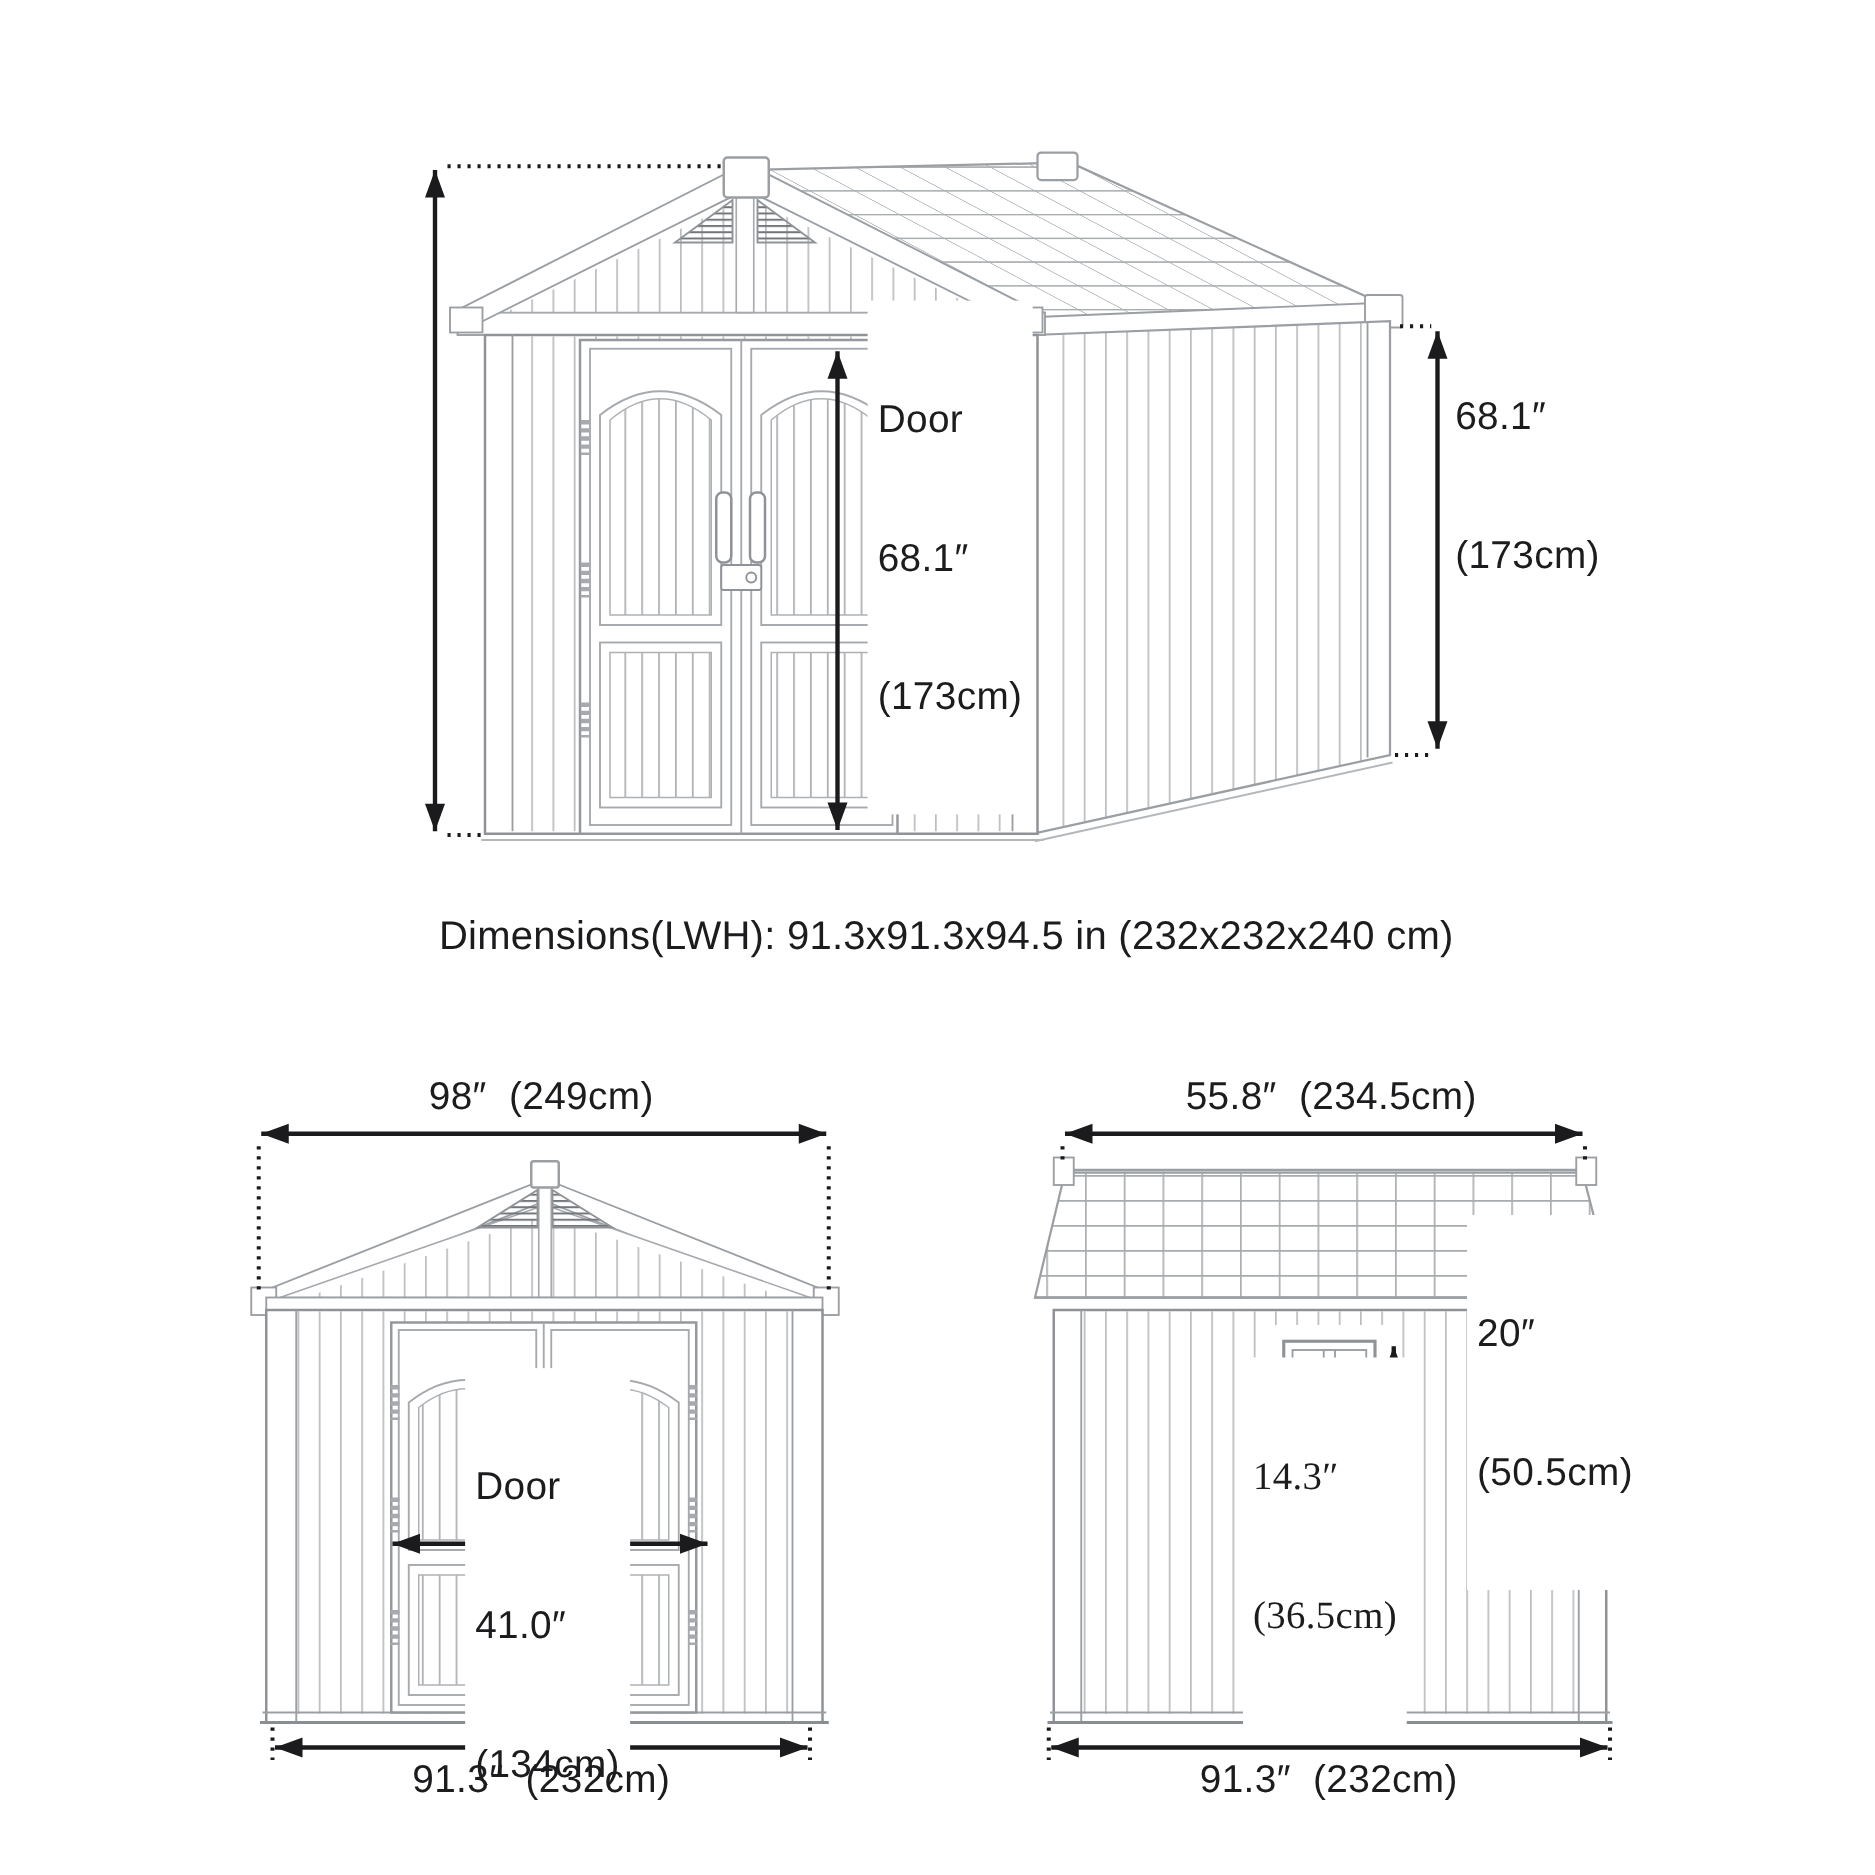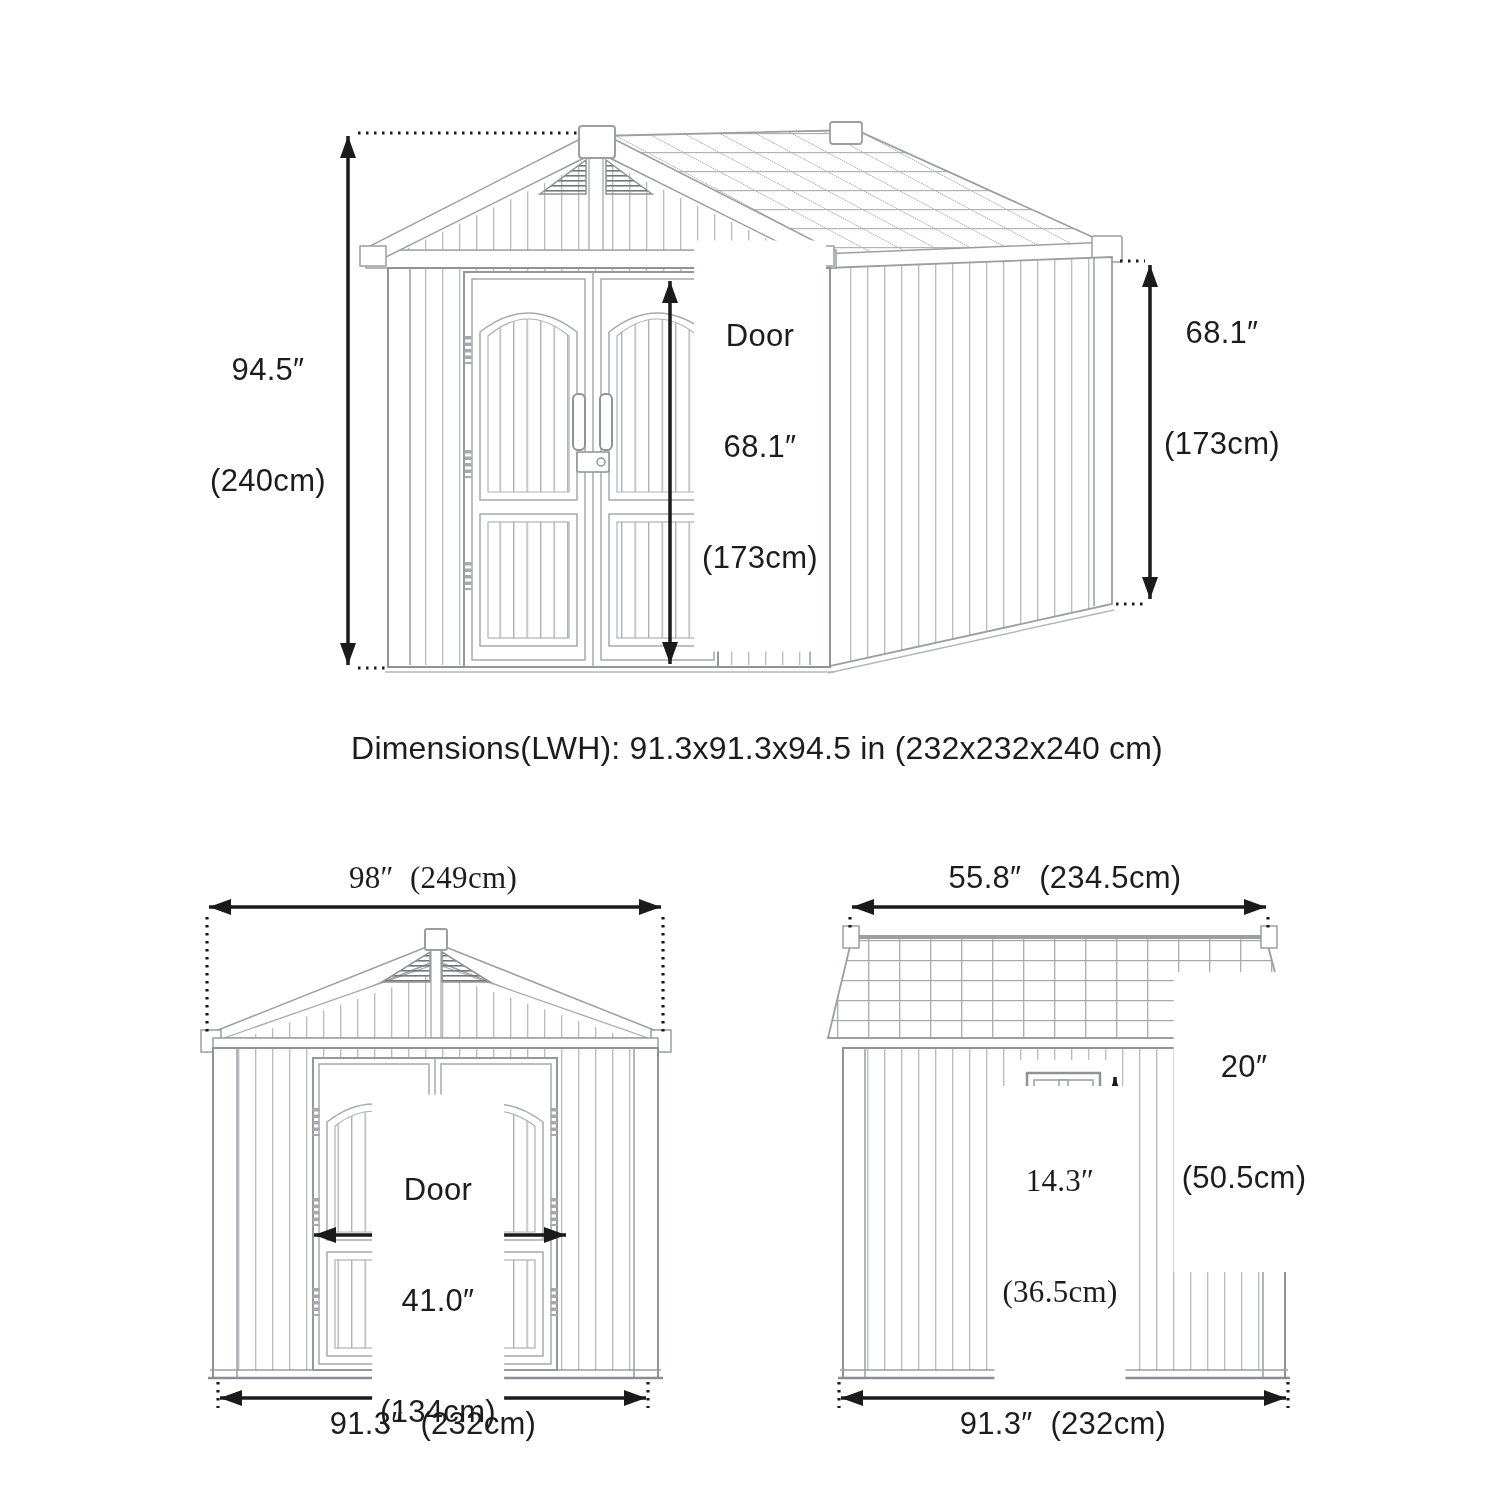--- a/index.html
+++ b/index.html
@@ -5,21 +5,21 @@
   html,body{margin:0;padding:0;background:#ffffff;}
   body{
     width:1500px;height:1500px;position:relative;overflow:hidden;
     font-family:"Liberation Sans","DejaVu Sans",sans-serif;
     color:#1c1c1e;
   }
   #stage{position:absolute;left:0;top:0;width:1500px;height:1500px;}
   svg{position:absolute;left:0;top:0;}
   .dim-label{
     position:absolute;transform:translate(-50%,-50%);
-    background:#ffffff;text-align:center;
+    background:#ffffff;
     font-size:31px;line-height:37px;letter-spacing:.3px;
     color:#1c1c1e;white-space:pre;padding:2px 8px;
   }
   .dim-label div{white-space:pre;}
   .summary-label{
     position:absolute;transform:translate(-50%,-50%);
     background:#ffffff;white-space:pre;
     font-size:32px;line-height:40px;letter-spacing:.2px;color:#1c1c1e;
   }
 </style>
@@ -197,39 +197,35 @@
     <path d="M850,917 V931" stroke="#1b1b1d" stroke-width="3.2" stroke-dasharray="2.5 5.5"></path>
     <path d="M1268,917 V931" stroke="#1b1b1d" stroke-width="3.2" stroke-dasharray="2.5 5.5"></path>
     <path d="M1115,1077 V1169" stroke="#1b1b1d" stroke-width="3.5" marker-start="url(#mA)" marker-end="url(#mA)"></path>
     <path d="M1030,1183 H1099" stroke="#1b1b1d" stroke-width="3.5" marker-start="url(#mA)" marker-end="url(#mA)"></path>
     <path d="M841,1398 H1286" stroke="#1b1b1d" stroke-width="3.5" marker-start="url(#mA)" marker-end="url(#mA)"></path>
     <path d="M839,1382 V1408" stroke="#1b1b1d" stroke-width="3.2" stroke-dasharray="2.5 5.5"></path>
     <path d="M1288,1382 V1408" stroke="#1b1b1d" stroke-width="3.2" stroke-dasharray="2.5 5.5"></path>
   </g>
 </svg>
 
-  <div class="dim-label" style="left:268px;top:425px;">
-    <div>94.5″</div>
-    <div>(240cm)</div>
-  </div>
 
   <div class="dim-label" style="left:760px;top:446px;">
     <div>Door</div>
     <div>68.1″</div>
     <div>(173cm)</div>
   </div>
 
   <div class="dim-label" style="left:1222px;top:388px;background:transparent;">
     <div>68.1″</div>
     <div>(173cm)</div>
   </div>
 
   <div class="summary-label" style="left:757px;top:748px;">Dimensions(LWH): 91.3x91.3x94.5 in (232x232x240 cm)</div>
 
-  <div class="dim-label" style="left:433px;top:877px;background:transparent;font-family:Liberation Serif, serif;">98″  (249cm)</div>
+  <div class="dim-label" style="left:433px;top:877px;background:transparent;">98″  (249cm)</div>
 
   <div class="dim-label" style="left:438px;top:1300px;">
     <div>Door</div>
     <div>41.0″</div>
     <div>(134cm)</div>
   </div>
 
   <div class="dim-label" style="left:433px;top:1423px;background:transparent;">91.3″  (232cm)</div>
 
   <div class="dim-label" style="left:1065px;top:877px;background:transparent;">55.8″  (234.5cm)</div>

